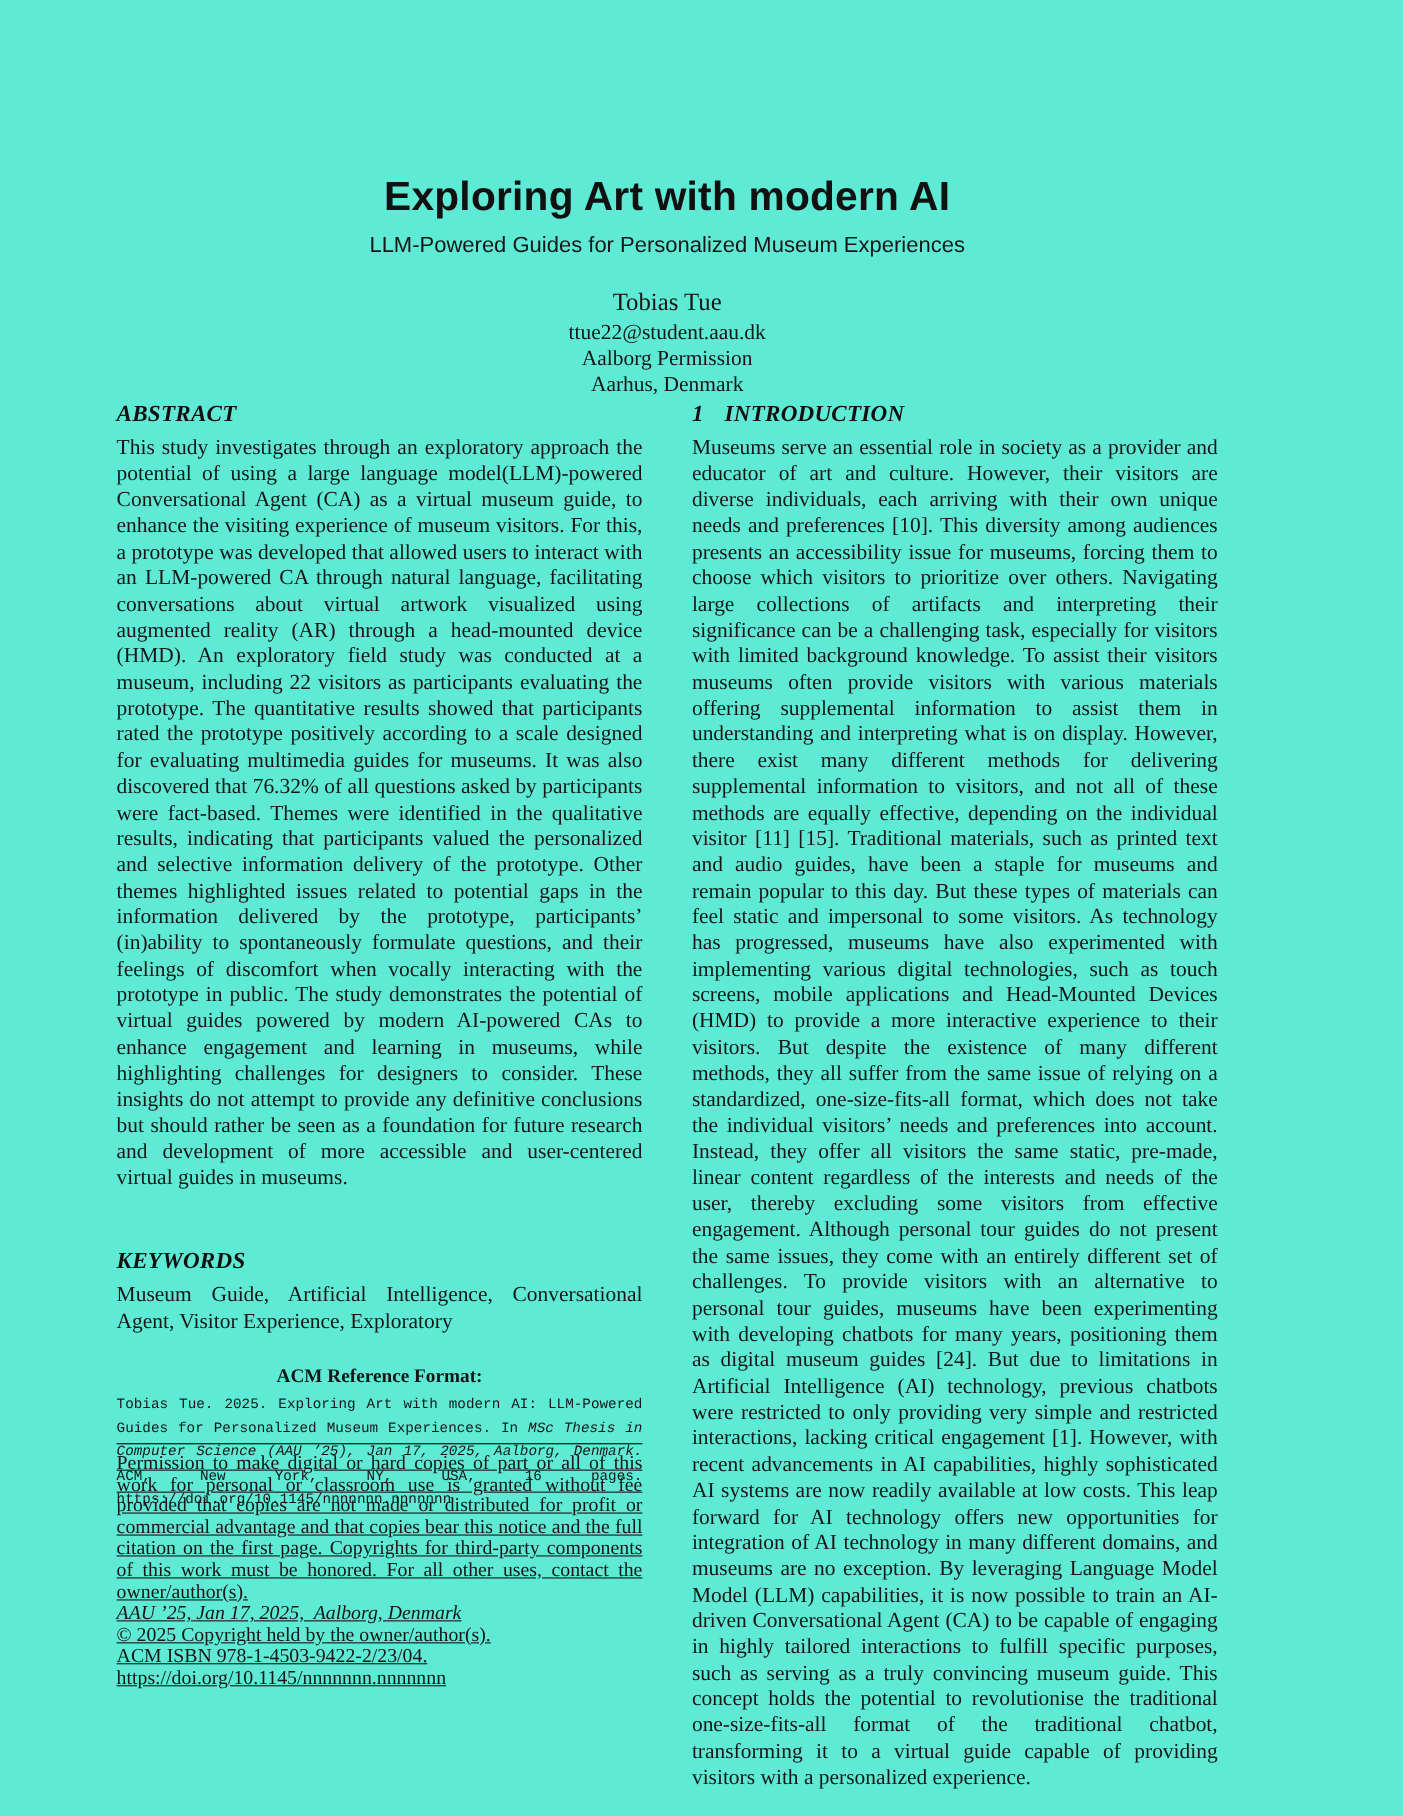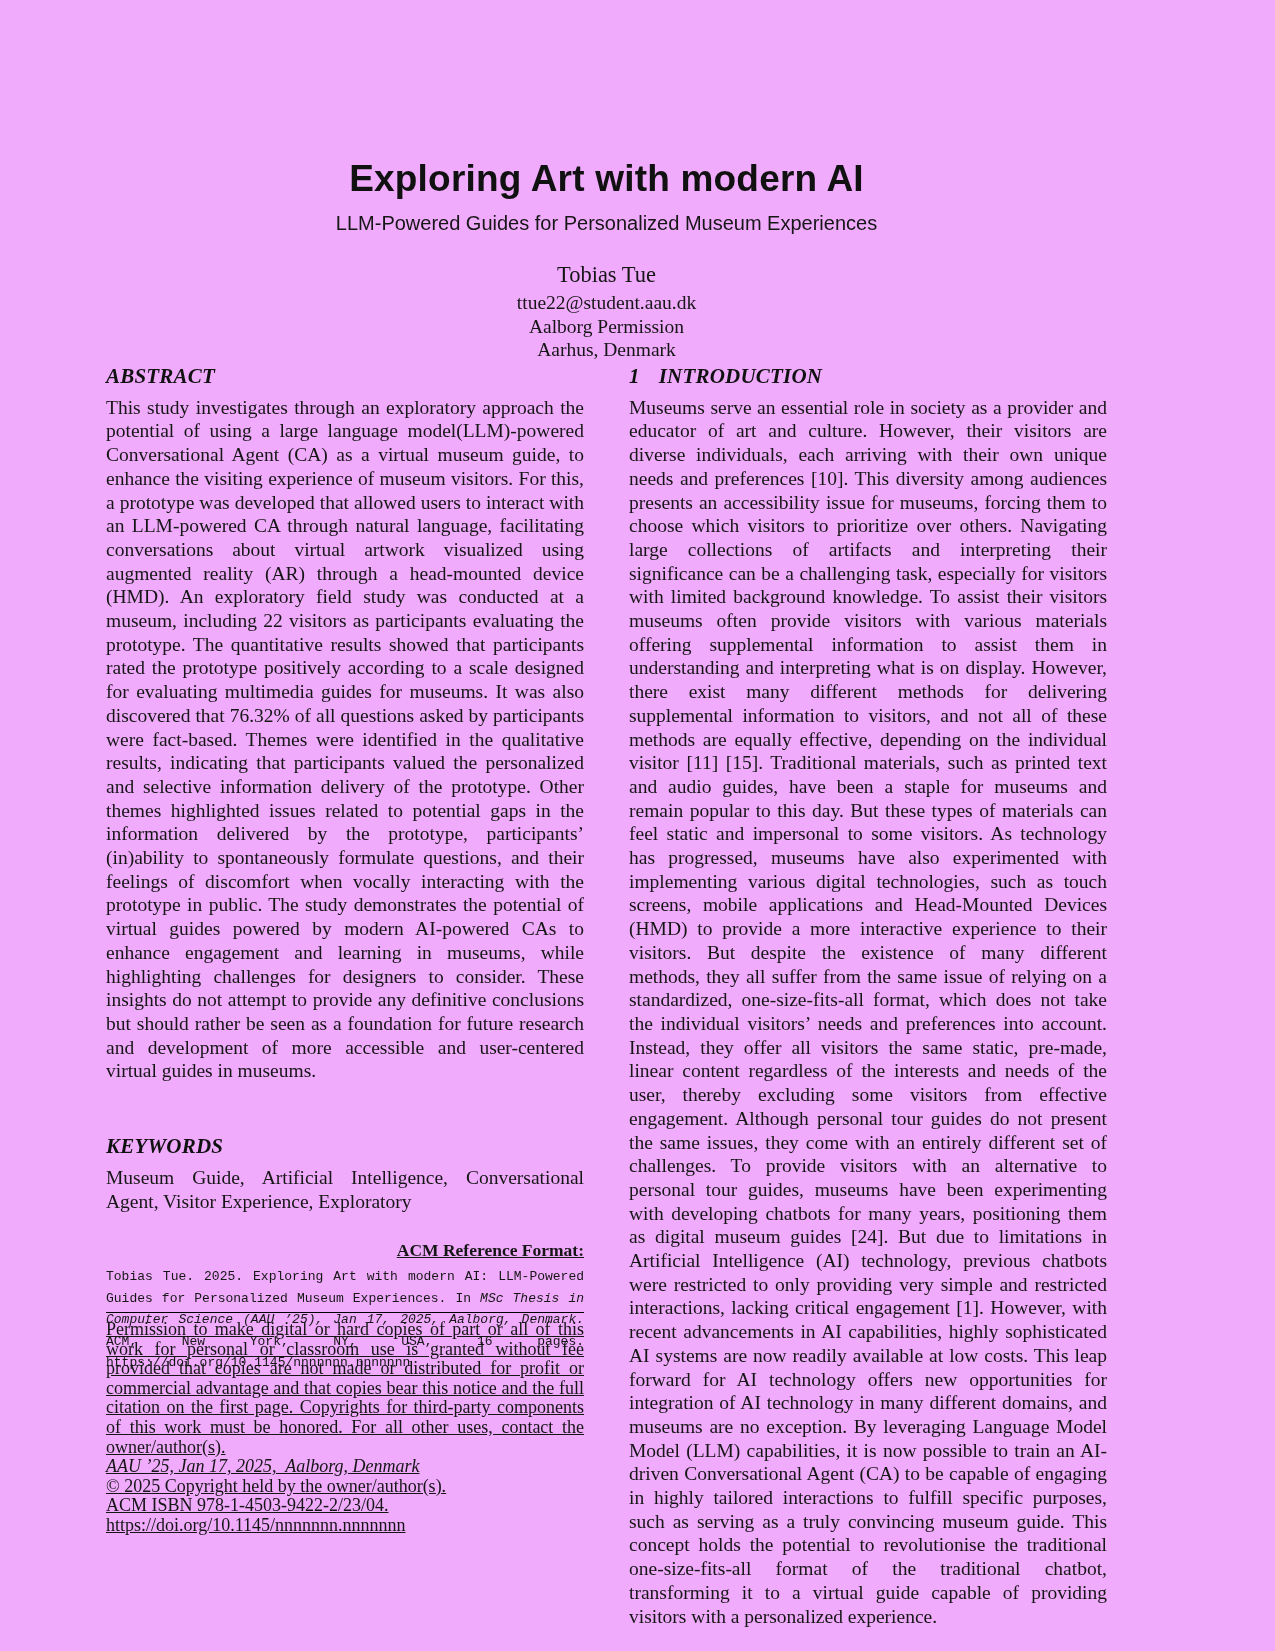--- a/index.html
+++ b/index.html
@@ -4,21 +4,21 @@
 <style>
   * { margin:0; padding:0; box-sizing:border-box; }
   html, body { width:1275px; height:1651px; }
   body {
     background:#ffffff;
     color:#161616;
     font-family:"Liberation Serif", serif;
     position:relative;
     overflow:hidden;
   }
-  .page { position:absolute; left:0; top:0; width:1275px; height:1651px; background:#f0abfc; }
+  .page { position:absolute; left:0; top:0; width:1275px; height:1651px; background:#5eead4; }
 
   
   .header { position:absolute; left:106px; top:158px; width:1001px; text-align:center; }
   .title {
     font-family:"Liberation Sans", sans-serif;
     font-size:37px; font-weight:700; letter-spacing:0.2px; color:#111;
   }
   .subtitle {
     font-family:"Liberation Sans", sans-serif;
     font-size:20px; font-weight:400; margin-top:12px; color:#161616;
@@ -37,21 +37,21 @@
   .col-right { left:629px; top:365px; }
 
   .sec-heading {
     font-size:21px; font-weight:700; letter-spacing:0.2px;
     text-align:left; margin-bottom:7px; color:#111;font-style:italic;
   }
   .keywords-heading { margin-top:52px; }
   .intro-heading .sec-num { display:inline-block; margin-right:19px; }
 
   .ref-heading {
-    font-size:17.5px; font-weight:700; margin-top:26px; margin-bottom:3px; text-align:right;text-decoration:underline;
+    font-size:17.5px; font-weight:700; margin-top:26px; margin-bottom:3px; text-align:center;
   }
   .ref-text { font-size:13px; line-height:21.6px;font-family:Liberation Mono, monospace; }
 
   
   .footnote {
     position:absolute; left:106px; top:1312px; width:478px;
     font-size:18px; line-height:19.6px; text-align:justify;text-decoration:underline;
   }
   .footnote-rule { border:0; border-top:1.6px solid #000; margin-bottom:7px; width:478px; }
   .venue-line { font-style:italic; white-space:pre-wrap; }

